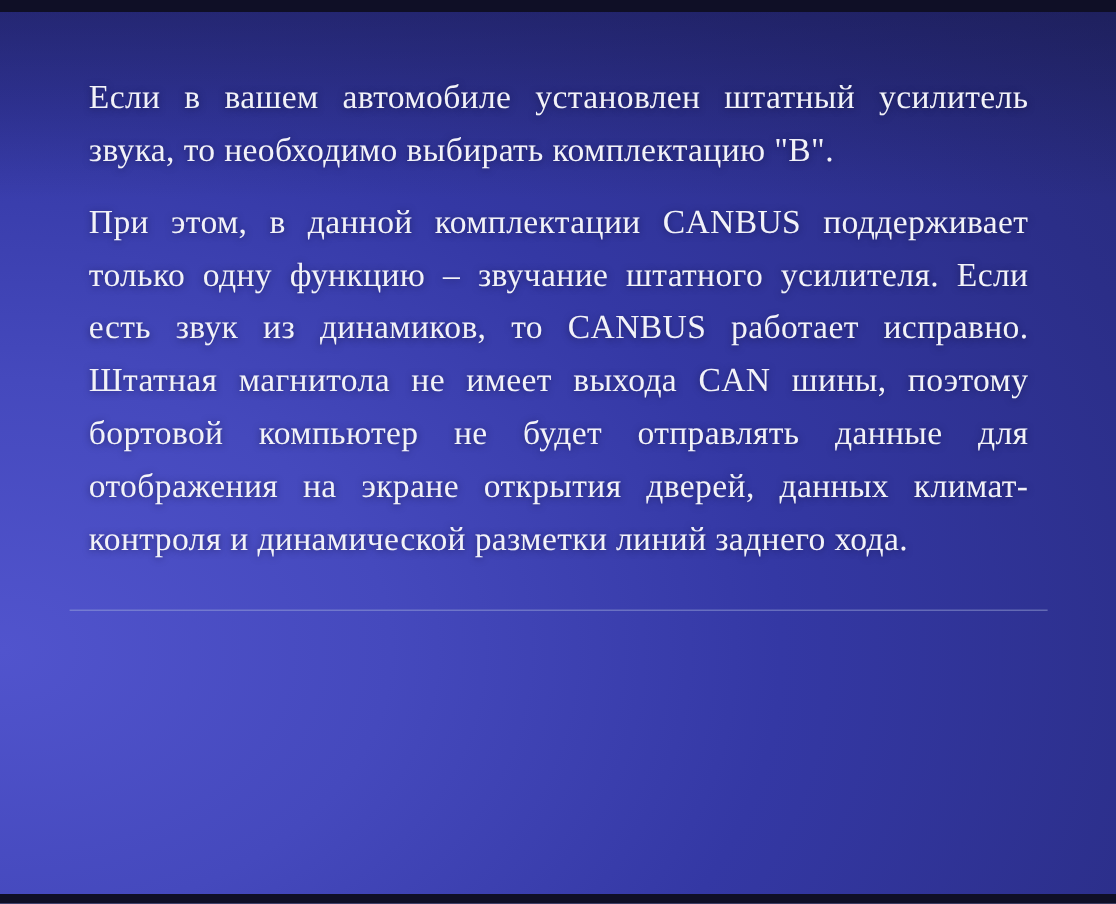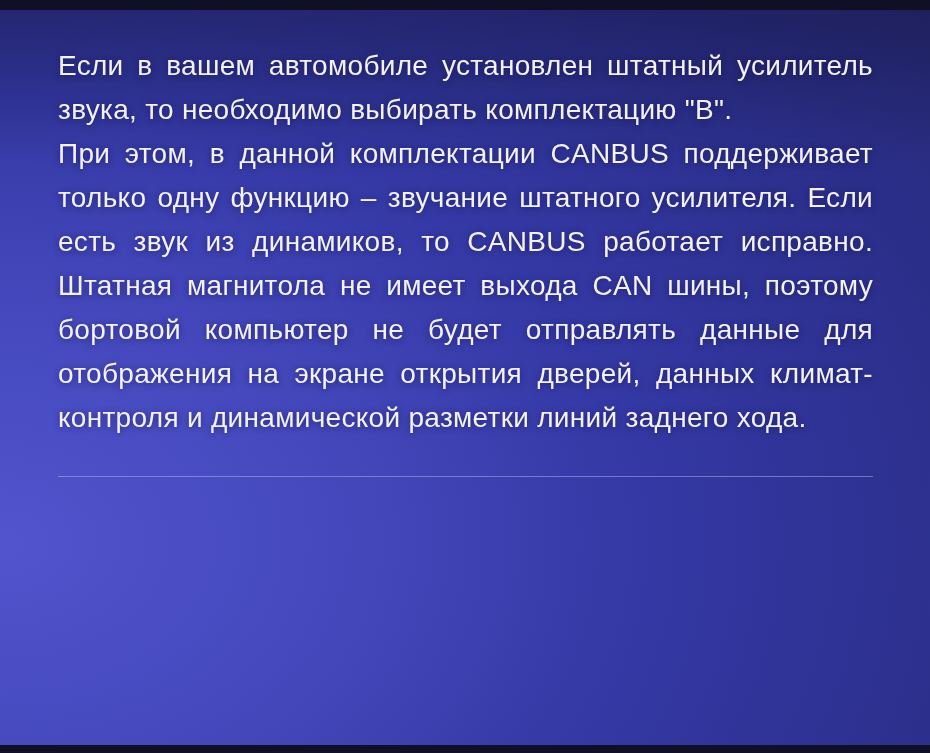--- a/index.html
+++ b/index.html
@@ -41,21 +41,22 @@
     right: 57px;
     top: 44px;
     color: #f2f2f8;
     font-size: 28px;
     line-height: 44px;
     letter-spacing: 0.3px;
     text-align: justify;
     text-shadow: 0 1px 6px rgba(16,16,60,0.55);
   }
   .content p {
-    margin: 0;
+    margin: 16px;
+    font-family: Liberation Serif, serif;
   }
   .divider {
     border: none;
     height: 1px;
     margin: 36px 0 43px 0;
     background: rgba(166,176,220,0.55);
   }
 </style>
 </head>
 <body>

